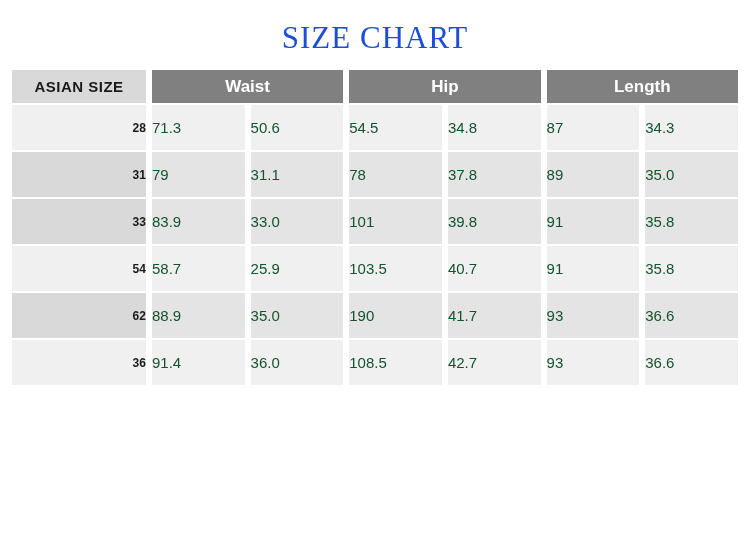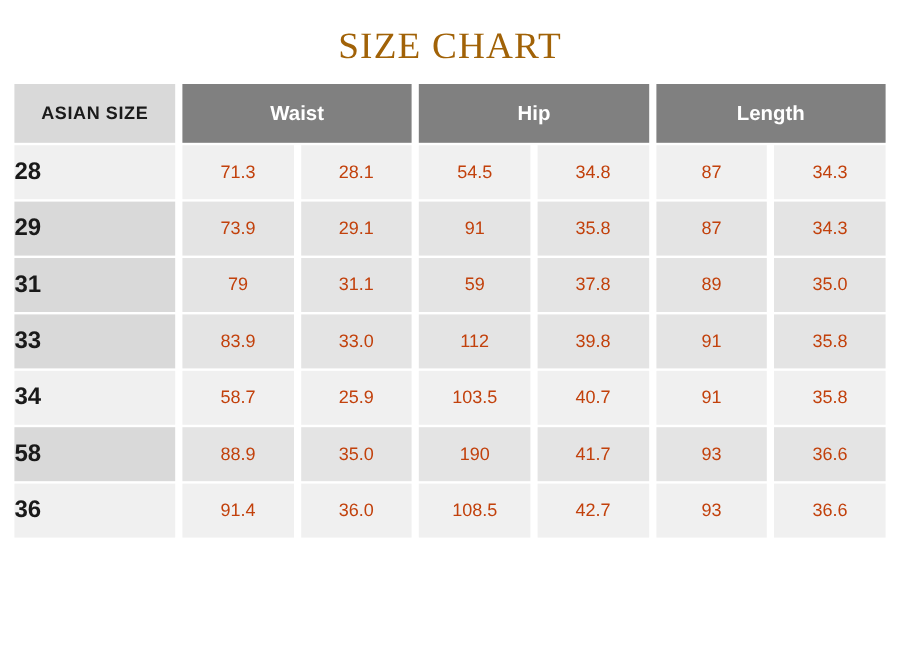--- a/index.html
+++ b/index.html
@@ -19,21 +19,21 @@
     width: 750px;
     height: 559px;
     background: #ffffff;
     box-sizing: border-box;
   }
   #title {
     text-align: center;
     font-size: 31px;
     font-weight: 400;
     letter-spacing: 1px;
-    color: #a16207;
+    color: #1d4ed8;
     padding-top: 20px;
     padding-bottom: 12px;
     font-family: "Liberation Serif", serif;
   }
   table.size-chart {
     border-collapse: separate;
     border-spacing: 6px 2px;
     width: 738px;
     margin: 0 auto;
     table-layout: fixed;
@@ -41,21 +41,21 @@
   table.size-chart td, table.size-chart th {
     padding: 0;
     margin: 0;
   }
   .grp-head {
     background: #808080;
     color: #ffffff;
     font-size: 17px;
     font-weight: bold;
     text-align: center;
-    height: 49px;
+    height: 33px;
     vertical-align: middle;
   }
   .asian-head {
     background: #d9d9d9;
     color: #1a1a1a;
     font-size: 15px;
     font-weight: bold;
     text-align: center;
     height: 33px;
     vertical-align: middle;
@@ -69,34 +69,34 @@
     background: #d9d9d9;
     color: #1a1a1a;
     font-size: 15px;
     text-align: center;
     height: 40px;
     vertical-align: middle;
   }
   .size-cell {
     background: #f0f0f0;
     color: #1a1a1a;
-    font-size: 20px;
+    font-size: 12px;
     font-weight: bold;
-    text-align: left;
+    text-align: right;
     height: 45px;
     vertical-align: middle;
   }
   .size-cell.alt {
     background: #d9d9d9;
   }
   .val-cell {
     background: #f0f0f0;
-    color: #c2410c;
+    color: #14532d;
     font-size: 15px;
-    text-align: center;
+    text-align: left;
     height: 45px;
     vertical-align: middle;
   }
   .val-cell.alt {
     background: #e4e4e4;
   }
   col.c-size { width: 133px; }
   col.c-val  { width: 92px; }
 </style>
 </head>
@@ -121,64 +121,55 @@
         <th class="asian-head" rowspan="1">ASIAN  SIZE</th>
         <th class="grp-head" colspan="2">Waist</th>
         <th class="grp-head" colspan="2">Hip</th>
         <th class="grp-head" colspan="2">Length</th>
       </tr>
     </thead>
     <tbody>
       <tr>
         <td class="size-cell">28</td>
         <td class="val-cell">71.3</td>
-        <td class="val-cell">28.1</td>
+        <td class="val-cell">50.6</td>
         <td class="val-cell">54.5</td>
         <td class="val-cell">34.8</td>
         <td class="val-cell">87</td>
         <td class="val-cell">34.3</td>
       </tr>
       <tr>
-        <td class="size-cell alt">29</td>
-        <td class="val-cell alt">73.9</td>
-        <td class="val-cell alt">29.1</td>
-        <td class="val-cell alt">91</td>
-        <td class="val-cell alt">35.8</td>
-        <td class="val-cell alt">87</td>
-        <td class="val-cell alt">34.3</td>
-      </tr>
-      <tr>
         <td class="size-cell alt">31</td>
         <td class="val-cell alt">79</td>
         <td class="val-cell alt">31.1</td>
-        <td class="val-cell alt">59</td>
+        <td class="val-cell alt">78</td>
         <td class="val-cell alt">37.8</td>
         <td class="val-cell alt">89</td>
         <td class="val-cell alt">35.0</td>
       </tr>
       <tr>
         <td class="size-cell alt">33</td>
         <td class="val-cell alt">83.9</td>
         <td class="val-cell alt">33.0</td>
-        <td class="val-cell alt">112</td>
+        <td class="val-cell alt">101</td>
         <td class="val-cell alt">39.8</td>
         <td class="val-cell alt">91</td>
         <td class="val-cell alt">35.8</td>
       </tr>
       <tr>
-        <td class="size-cell">34</td>
+        <td class="size-cell">54</td>
         <td class="val-cell">58.7</td>
         <td class="val-cell">25.9</td>
         <td class="val-cell">103.5</td>
         <td class="val-cell">40.7</td>
         <td class="val-cell">91</td>
         <td class="val-cell">35.8</td>
       </tr>
       <tr>
-        <td class="size-cell alt">58</td>
+        <td class="size-cell alt">62</td>
         <td class="val-cell alt">88.9</td>
         <td class="val-cell alt">35.0</td>
         <td class="val-cell alt">190</td>
         <td class="val-cell alt">41.7</td>
         <td class="val-cell alt">93</td>
         <td class="val-cell alt">36.6</td>
       </tr>
       <tr>
         <td class="size-cell">36</td>
         <td class="val-cell">91.4</td>

